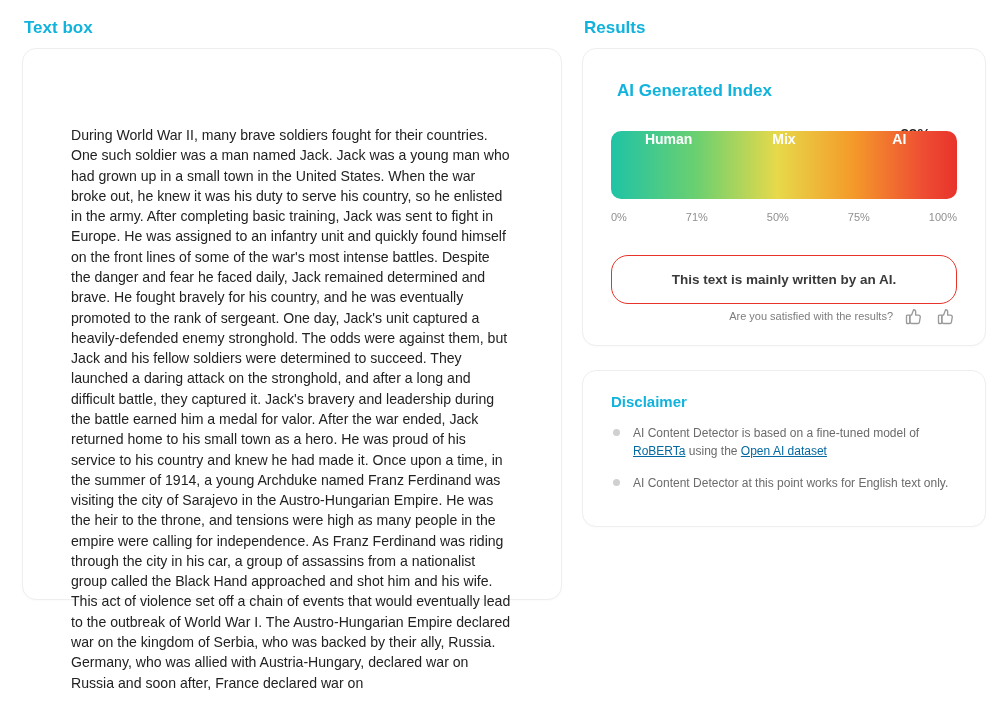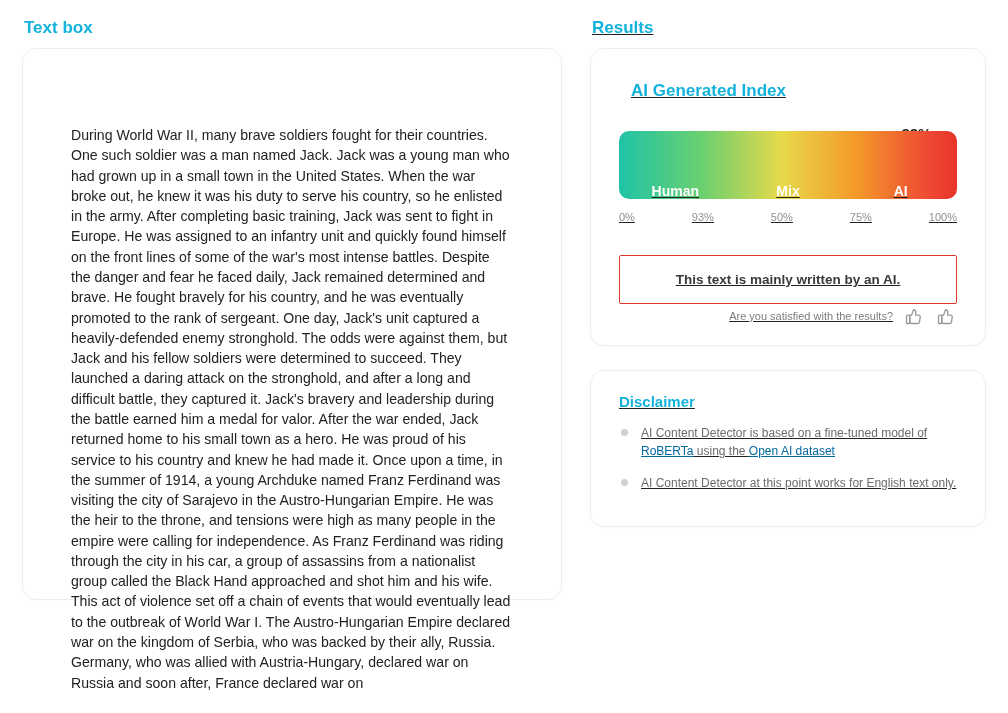--- a/index.html
+++ b/index.html
@@ -8,25 +8,25 @@
     padding: 0;
     font-family: -apple-system, BlinkMacSystemFont, "Segoe UI", Arial, sans-serif;
     background: #ffffff;
     color: #222;
     width: 1008px;
     height: 713px;
     overflow: hidden;
   }
   .page {
     display: flex;
-    gap: 28px;
+    gap: 20px;
     padding: 12px 22px 18px 22px;
   }
   .col-left { flex: 0 0 540px; }
-  .col-right { flex: 1 1 auto; text-decoration: underline; }
+  .col-right { flex: 1 1 auto; }
 
   .section-title {
     color: #11b3dc;
     font-weight: 700;
     font-size: 17px;
     margin: 6px 0 10px 2px;
   }
 
   .card {
     background: #fff;
@@ -45,21 +45,21 @@
     color: #222;
   }
 
   .results-card {
     padding: 28px 28px 18px 28px;
   }
   .result-heading {
     color: #11b3dc;
     font-weight: 700;
     font-size: 17px;
-    margin: 4px 0 26px 12px;
+    margin: 4px 0 26px 6px;
   }
 
   .gauge-wrap {
     position: relative;
     margin-bottom: 10px;
   }
   .gauge-percent {
     position: absolute;
     top: -6px;
     transform: translateX(-50%);
@@ -81,39 +81,39 @@
     border-radius: 10px;
     background: linear-gradient(90deg,
       #1fc3a6 0%,
       #6cd06f 25%,
       #e7d94a 48%,
       #f49a2a 70%,
       #ee4e33 90%,
       #e8332b 100%);
     margin-top: 30px;
     display: flex;
-    align-items: flex-end;
+    align-items: flex-start;
     color: #fff;
     font-weight: 700;
     font-size: 14px;
     position: relative;
   }
   .gauge-label { flex: 1; text-align: center; }
   .axis {
     display: flex;
     justify-content: space-between;
     font-size: 11px;
     color: #909090;
     margin: 12px 0 0 0;
   }
 
   .verdict-box {
     margin-top: 32px;
     border: 1.5px solid #e8332b;
-    border-radius: 2px;
+    border-radius: 17px;
     text-align: center;
     padding: 16px 22px;
     font-size: 13.5px;
     font-weight: 600;
     color: #3a3a3a;
   }
 
   .feedback-row {
     display: flex;
     align-items: center;
@@ -183,21 +183,21 @@
       <div class="gauge-wrap">
         <div class="gauge-percent" style="left:88%;">88%</div>
         <div class="gauge-arrow" style="left:88%;"></div>
         <div class="gauge-bar">
           <span class="gauge-label">Human</span>
           <span class="gauge-label">Mix</span>
           <span class="gauge-label">AI</span>
         </div>
         <div class="axis">
           <span>0%</span>
-          <span>93%</span>
+          <span>71%</span>
           <span>50%</span>
           <span>75%</span>
           <span>100%</span>
         </div>
       </div>
 
       <div class="verdict-box">This text is mainly written by an AI.</div>
 
       <div class="feedback-row">
         <span>Are you satisfied with the results?</span>

